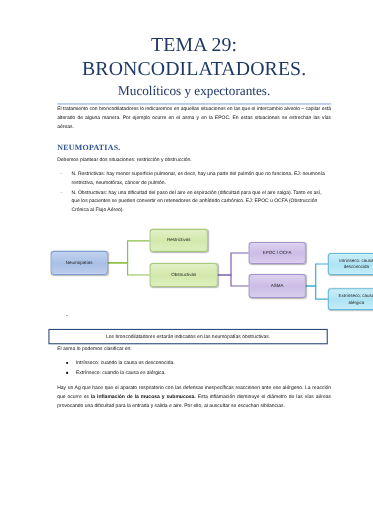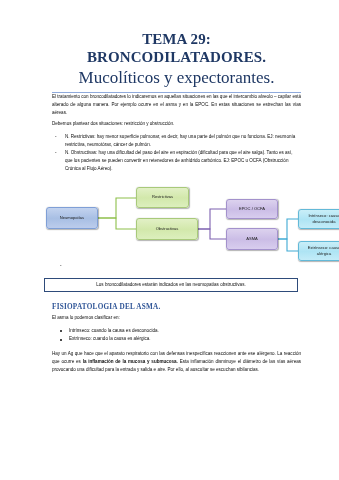--- a/index.html
+++ b/index.html
@@ -25,27 +25,27 @@
 
   
   .doc-title {
     text-align: center;
     color: #1f3864;
     font-family: "Liberation Serif", serif;
     line-height: 1.22;
   }
   .doc-title .line1 {
     display: block;
-    font-size: 15px;
-    font-weight: bold;
+    font-size: 18px;
+    font-weight: normal;
     letter-spacing: .1px;
   }
   .doc-title .line2 {
     display: block;
-    font-size: 17px;
+    font-size: 12px;
     font-weight: normal;
     margin-top: 1px;
   }
   .title-rule {
     margin: 4px 0 0 0;
     height: 1px;
     background: #8faadc;
     width: 100%;
   }
 
@@ -193,20 +193,21 @@
 <div class="page">
 
   <div class="doc-title">
     <span class="line1">TEMA 29: BRONCODILATADORES.</span>
     <span class="line2">Mucolíticos y expectorantes.</span>
   </div>
   <div class="title-rule"></div>
 
   <p class="p justify">El tratamiento con broncodilatadores lo indicaremos en aquellas situaciones en las que el intercambio alveolo – capilar está alterado de alguna manera. Por ejemplo ocurre en el asma y en la EPOC. En estas situaciones se estrechan las vías aéreas.</p>
 
+  <div class="h-section">NEUMOPATIAS.</div>
   <p class="p">Debemos plantear dos situaciones: restricción y obstrucción.</p>
 
   <ul class="dash-list">
     <li>N. Restrictivas: hay menor superficie pulmonar, es decir, hay una parte del pulmón que no funciona. EJ: neumonía restrictiva, neumotórax, cáncer de pulmón.</li>
     <li>N. Obstructivas: hay una dificultad del paso del aire en espiración (dificultad para que el aire salga). Tanto es así, que los pacientes se pueden convertir en retenedores de anhídrido carbónico. EJ: EPOC u OCFA (Obstrucción Crónica al Flujo Aéreo).</li>
   </ul>
 
   <div class="diagram">
     <svg viewBox="0 0 268 76">
 
@@ -248,21 +249,20 @@
       <span>Extrínseco: causa alérgica</span>
     </div>
   </div>
 
   <div class="stray-dot">-</div>
 
   <div class="callout">
     <span>Los broncodilatadores estarán indicados en las neumopatías obstructivas.</span>
   </div>
 
-  <div class="h-section">FISIOPATOLOGIA DEL ASMA.</div>
   <p class="p">El asma lo podemos clasificar en:</p>
 
   <ul class="bullet-list">
     <li>Intrínseco: cuando la causa es desconocida.</li>
     <li>Extrínseco: cuando la causa es alérgica.</li>
   </ul>
 
   <p class="p justify" style="margin-top:6px;">
     <span>Hay un Ag que hace que el aparato respiratorio con las defensas inespecíficas reaccionen ante ese alérgeno. La reacción que ocurre es </span><b>la inflamación de la mucosa y submucosa.</b><span> Esta inflamación disminuye el diámetro de las vías aéreas provocando una dificultad para la entrada y salida e aire. Por ello, al auscultar se escuchan sibilancias.</span>
   </p>

